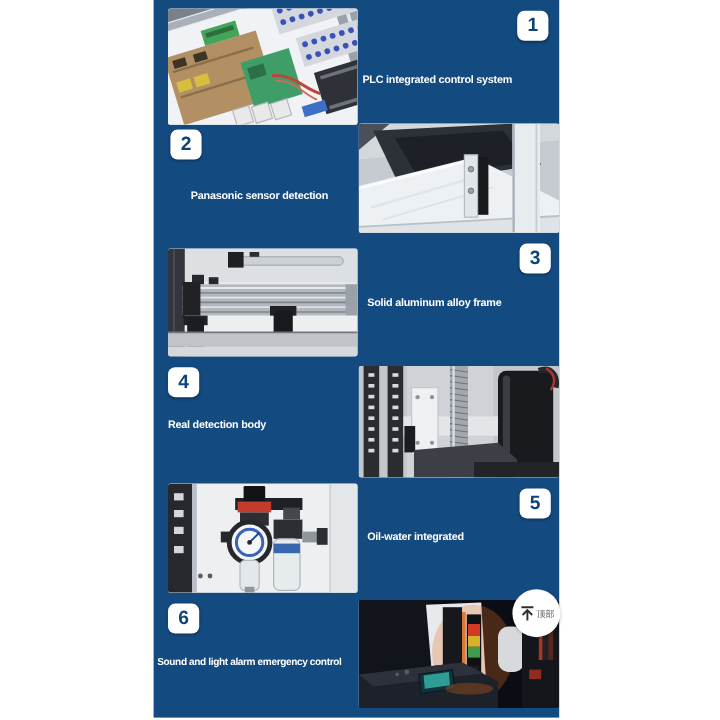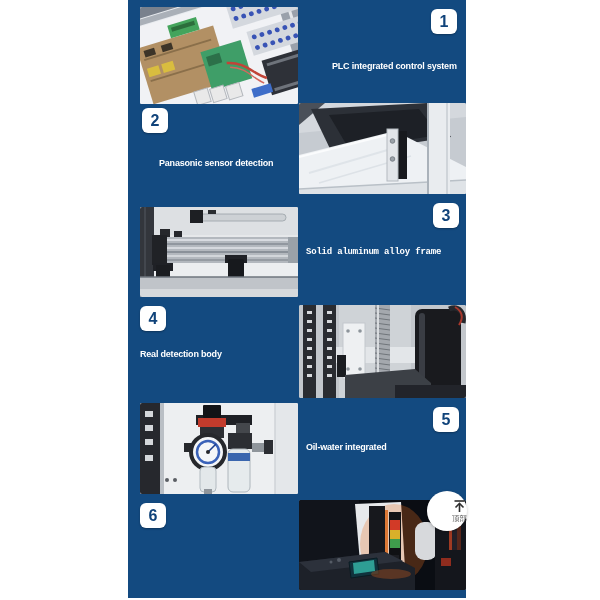--- a/index.html
+++ b/index.html
@@ -16,25 +16,25 @@
   
   .p1{left:140px;top:7px;width:158px;height:97px;}
   .p2{left:299px;top:103px;width:167px;height:91px;}
   .p3{left:140px;top:207px;width:158px;height:90px;}
   .p4{left:299px;top:305px;width:167px;height:93px;}
   .p5{left:140px;top:403px;width:158px;height:91px;}
   .p6{left:299px;top:500px;width:167px;height:90px;}
   .b1{left:431px;top:9px;}   .b2{left:142px;top:108px;}
   .b3{left:433px;top:203px;} .b4{left:140px;top:306px;}
   .b5{left:433px;top:407px;} .b6{left:140px;top:503px;}
-  .c1{left:302px;top:61px;margin-left:30px;}  .c2{left:140px;top:158px;padding-left:19px;}
-  .c3{left:306px;top:247px;font-family:Liberation Mono, monospace;} .c4{left:140px;top:349px;}
+  .c1{left:302px;top:61px;}  .c2{left:140px;top:158px;padding-left:19px;}
+  .c3{left:306px;top:247px;} .c4{left:140px;top:349px;}
   .c5{left:306px;top:442px;} .c6{left:131px;top:546px;font-size:8.4px;letter-spacing:-0.3px;}
   .top-btn{position:absolute;left:427px;top:491px;width:40px;height:40px;border-radius:50%;
-           background:#ffffff;z-index:5;display:flex;flex-direction:column;align-items:flex-end;
+           background:#ffffff;z-index:5;display:flex;flex-direction:row;align-items:center;
            justify-content:center;box-shadow:0 1px 3px rgba(0,0,0,.25);cursor:pointer;}
   .top-glyph{line-height:0;}
   .top-label{font-size:7.5px;color:#5a5a5a;margin-top:1px;letter-spacing:0;}
 </style>
 </head>
 <body>
 
 <div id="stage">
   <div class="panel"></div>
 
@@ -293,20 +293,21 @@
       <ellipse cx="92" cy="74" rx="20" ry="5" fill="#b5541f" opacity="0.4"></ellipse>
       <rect x="116" y="22" width="22" height="38" rx="9" fill="#d7d9dc"></rect>
       <rect x="136" y="8" width="31" height="82" fill="#14161c"></rect>
       <rect x="150" y="28" width="12" height="22" fill="#232028"></rect>
       <rect x="150" y="28" width="3" height="22" fill="#a03a22"></rect>
       <rect x="142" y="58" width="10" height="8" fill="#8f2c1e"></rect>
       <rect x="158" y="10" width="4" height="40" fill="#6e2a16" opacity="0.7"></rect>
     </svg>
   </div>
   <div class="badge b6">6</div>
+  <div class="caption c6">Sound and light alarm emergency control</div>
 
   <div class="top-btn">
     <span class="top-glyph">
       <svg width="15" height="14" viewBox="0 0 15 14">
         <line x1="2.5" y1="2" x2="12.5" y2="2" stroke="#2e2e2e" stroke-width="1.6"></line>
         <line x1="7.5" y1="13" x2="7.5" y2="5" stroke="#2e2e2e" stroke-width="1.6"></line>
         <polyline points="3.5,8.5 7.5,4.5 11.5,8.5" fill="none" stroke="#2e2e2e" stroke-width="1.6"></polyline>
       </svg>
     </span>
     <span class="top-label">顶部</span>

